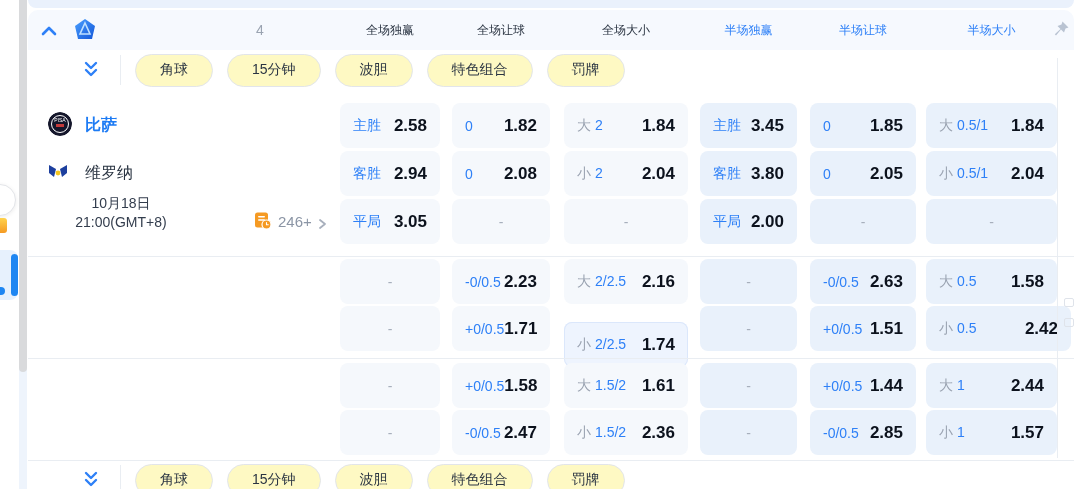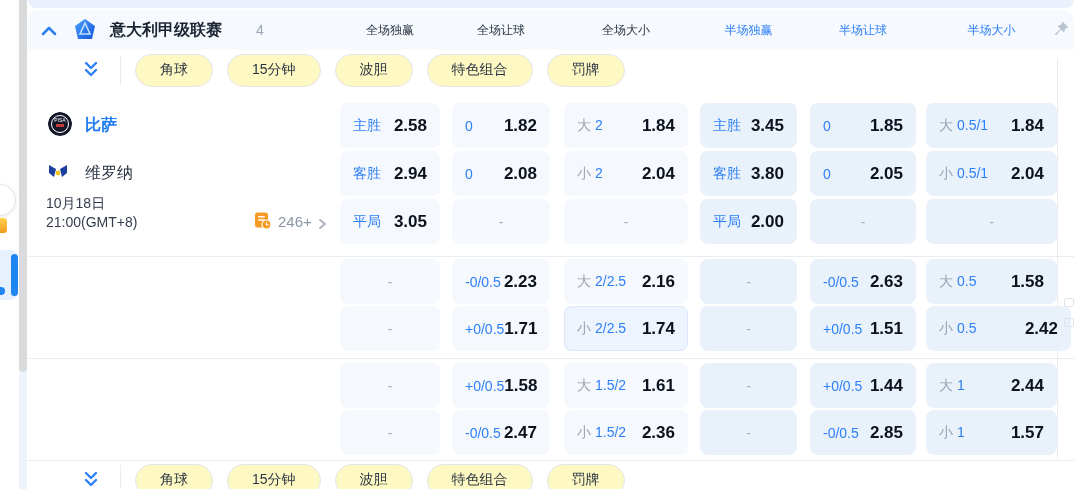--- a/index.html
+++ b/index.html
@@ -48,21 +48,21 @@
   .pill { height:33px; border:1px solid #e2e5ea; border-radius:17px; background:#fef9c3;
     color:#2a3442; font-size:14px; display:flex; align-items:center; justify-content:center;
     padding:0 24px; margin-left:14px; cursor:pointer; white-space:nowrap; flex:0 0 auto; }
   .tabs-row .pill:first-of-type { margin-left:20px; }
 
   
   .team-logo { position:absolute; width:24px; height:24px; border-radius:50%; overflow:hidden; }
   .team-name { position:absolute; font-size:16px; }
   .home-name { color:#1d7bf4; font-weight:bold; }
   .away-name { color:#2a3442; }
-  .match-date { position:absolute; left:18px; top:184px; width:150px; text-align:left;
+  .match-date { position:absolute; left:18px; top:184px; width:150px; text-align:center;
     font-size:14px; color:#333d4d; line-height:19px; }
   .more-markets { position:absolute; left:225px; top:198px; height:22px;
     display:flex; align-items:flex-end; cursor:pointer; }
   .more-markets .cnt { font-size:15px; color:#8b95a5; margin:0 4px 0 6px; }
 
   
   .odds-row { position:absolute; left:0; width:1046px; height:45px; }
   .cell { position:absolute; top:0; height:45px; border-radius:8px;
     display:flex; align-items:center; justify-content:space-between;
     padding:0 13px; cursor:pointer; }
@@ -103,21 +103,20 @@
       <svg class="league-logo" viewBox="0 0 24 24">
         <defs>
             <linearGradient id="lg" x1="0" y1="0" x2="1" y2="1">
           <stop offset="0" stop-color="#4aa0ff"></stop>
               <stop offset="1" stop-color="#1356d8"></stop>
         </linearGradient>
           </defs>
         <path d="M12 1 L22 8 L19 21 L5 21 L2 8 Z" fill="url(#lg)"></path>
         <path d="M12 5 L17 16 L7 16 Z" fill="none" stroke="#bfe0ff" stroke-width="1.6"></path>
       </svg>
-      <div class="league-title">意大利甲级联赛</div>
       <div class="league-count">4</div>
       <div id="col-heads">
           <div class="col-head" style="left: 312px; width: 100px;">全场独赢</div>
           <div class="col-head" style="left: 424px; width: 98px;">全场让球</div>
           <div class="col-head" style="left: 536px; width: 124px;">全场大小</div>
           <div class="col-head half" style="left: 672px; width: 97px;">半场独赢</div>
           <div class="col-head half" style="left: 782px; width: 106px;">半场让球</div>
           <div class="col-head half" style="left: 898px; width: 131px;">半场大小</div>
         </div>
       <svg class="pin-btn" viewBox="0 0 18 18">
@@ -274,21 +273,21 @@
           </div>
         </div>
         <div class="odds-row" style="top: 296px;">
           <div class="cell full dash" style="left: 312px; width: 100px;">
             <span class="val">-</span>
           </div>
           <div class="cell full" style="left: 424px; width: 98px;">
             <span class="lbl">+0/0.5</span>
             <span class="val">1.71</span>
           </div>
-          <div class="cell full selected" style="left: 536px; width: 124px;">
+          <div class="cell full selected" style="left: 536px; width: 124px; margin-top: 16px;">
             <span class="lbl"><span class="g">小</span>2/2.5</span>
             <span class="val">1.74</span>
           </div>
           <div class="cell half dash" style="left: 672px; width: 97px;">
             <span class="val">-</span>
           </div>
           <div class="cell half" style="left: 782px; width: 106px;">
             <span class="lbl">+0/0.5</span>
             <span class="val">1.51</span>
           </div>

